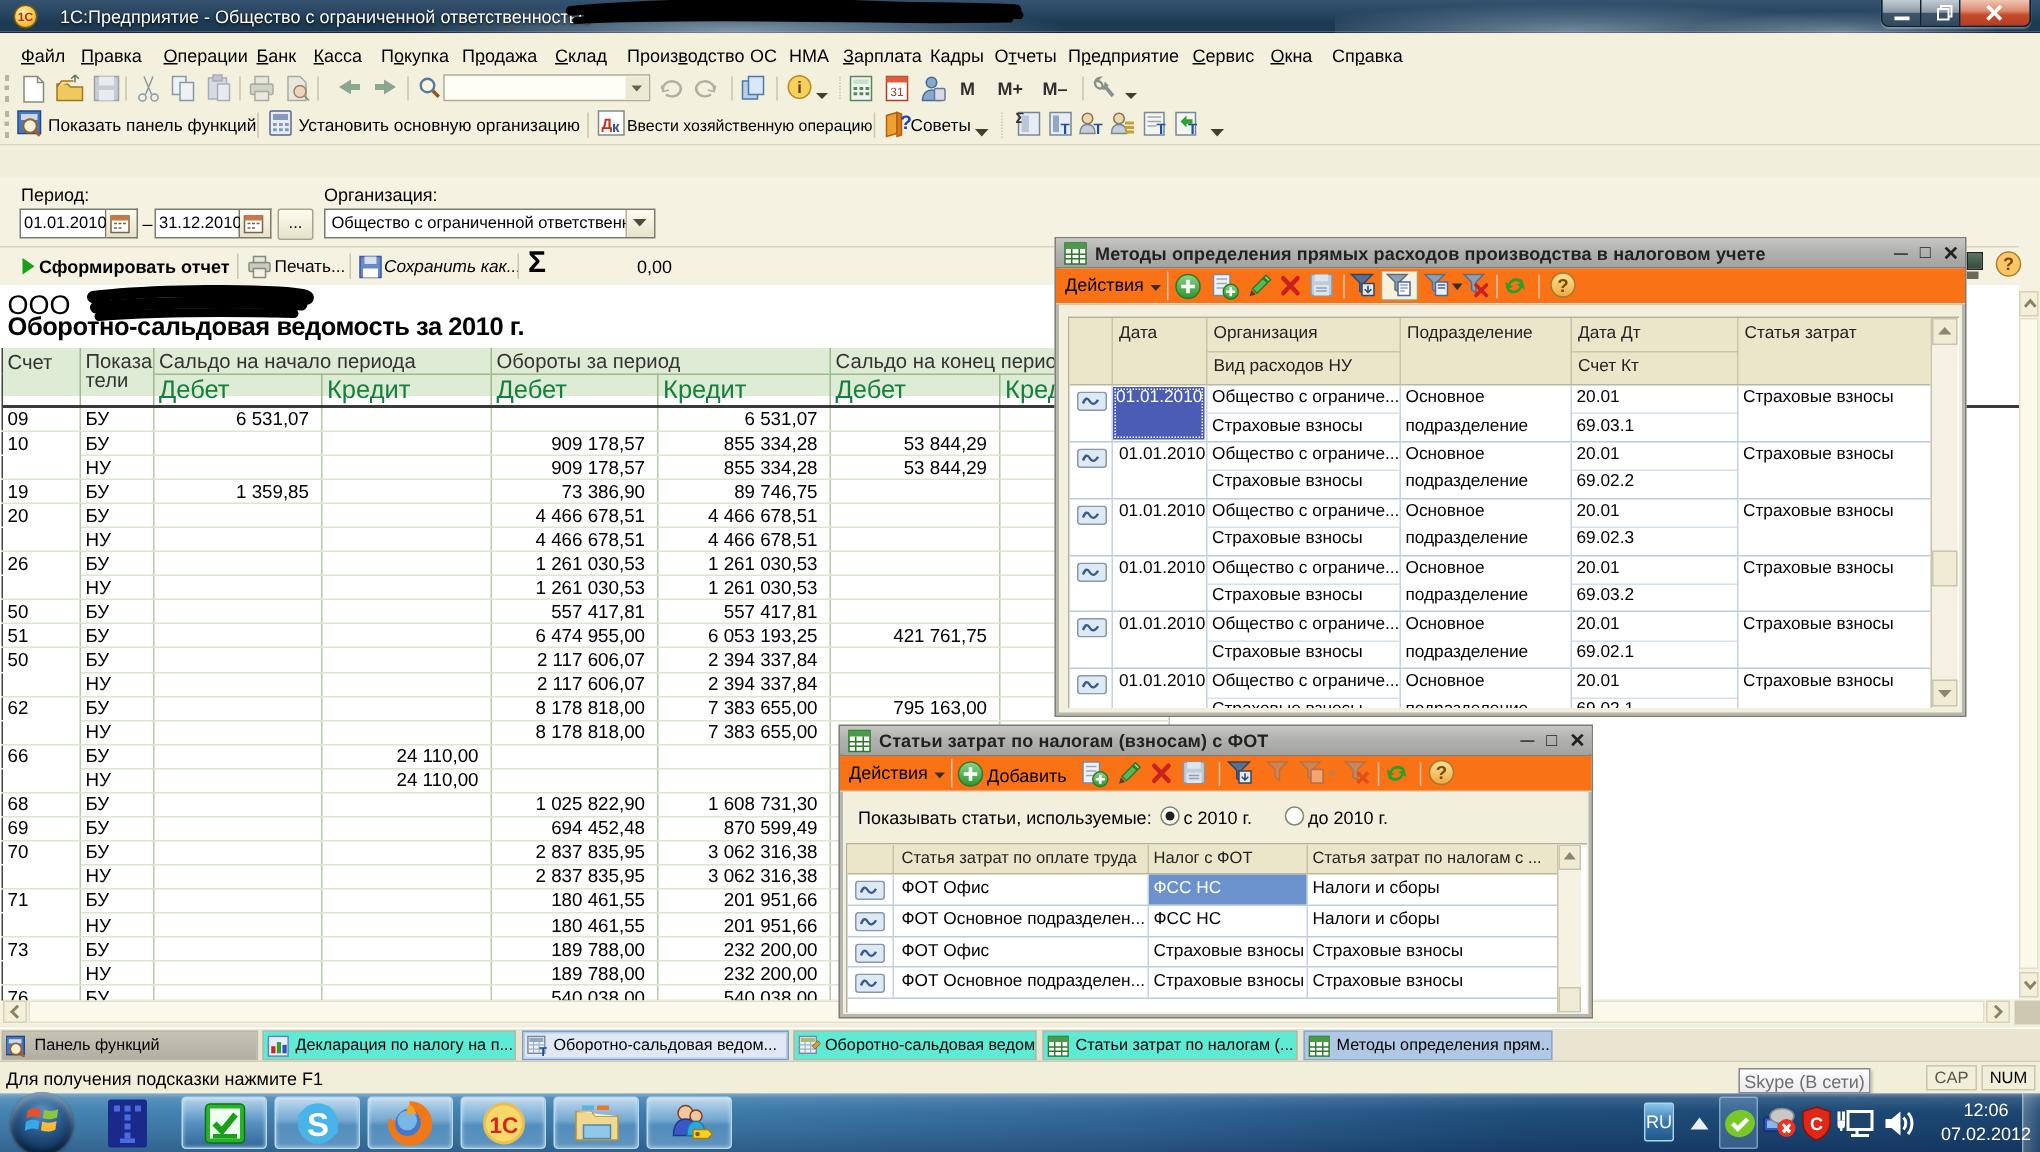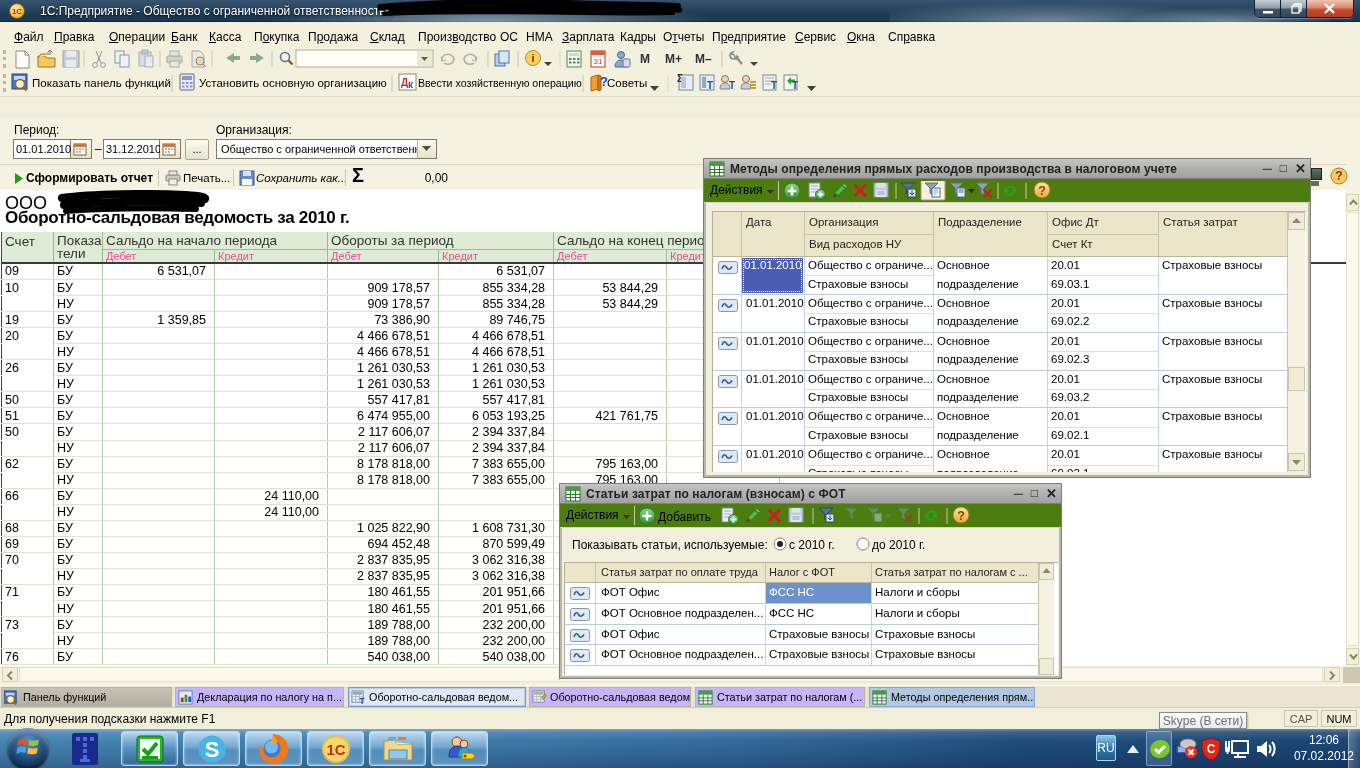--- a/index.html
+++ b/index.html
@@ -29,37 +29,37 @@
 #mdititle{left:24px;top:3px;font-size:11.5px;font-weight:bold;color:#5c5c56;letter-spacing:0.2px;}
 
 #report{left:0;top:118px;width:1360px;height:564px;background:#f5f2e1;}
 .fld{background:#fff;border:1px solid #7b7b6c;height:20px;font-size:11px;}
 .flbl{font-size:12px;color:#000;}
 #whitearea{left:0;top:72px;width:1346px;height:476px;background:#fff;}
 
 table.rep{border-collapse:collapse;font-size:12.5px;border-left:1px solid #444;}
 table.rep td{padding:0 2px 0 3px;white-space:nowrap;overflow:hidden;border-right:1px solid #b5cda4;}
 table.rep tr.h1 td{height:17px;border-right:1px solid #9cba8a;padding-top:1px;font-size:13.5px;color:#333;}
-table.rep tr.h2 td{height:11px;border-right:1px solid #9cba8a;border-top:1px solid #9cba8a;font-size:11px;color:#ec4899;}
+table.rep tr.h2 td{height:11px;border-right:1px solid #9cba8a;border-top:1px solid #9cba8a;font-size:17px;color:#15803d;}
 table.rep tr.dark td{height:2px;background:#3a3a3a;border:none;}
 table.rep tr.b td{height:16.05px;border-bottom:1px solid #d9e7cd;}
 table.rep tr.b td.nb{border-bottom:1px solid transparent;}
 table.rep td.nob{border-right:none;border-bottom:none;}
 table.rep tr.b td.nob{border-right:none;border-bottom:none;}
 table.rep tr.h1 td.nob,table.rep tr.h2 td.nob{border:none;background:#fff;}
 table.rep .num{text-align:right;padding-right:8px;}
 
 .fwin{border:1px solid #7e7d76;box-shadow:inset 0 0 0 2px #b8b7ae;background:#f2efdc;}
 .fwin .tbar{height:20px;background:linear-gradient(180deg,#c6c6c4 0%,#b2b2b0 45%,#a2a2a0 100%);border-bottom:1px solid #807f78;position:relative;}
 .fwin .tbar .ttl{position:absolute;left:26px;top:3px;font-weight:bold;font-size:12px;color:#222;white-space:nowrap;letter-spacing:0.1px;}
 .fwin .tbtns{position:absolute;right:4px;top:2px;color:#222;font-size:13px;display:flex;gap:8px;font-weight:bold;}
-.toolrow{height:24px;background:#4d7c0f;border-bottom:1px solid #d8d4c0;position:relative;}
+.toolrow{height:24px;background:#f97316;border-bottom:1px solid #d8d4c0;position:relative;}
 
 #tabbar{left:0;top:685px;width:1360px;height:22px;background:#e9e5d1;border-top:1px solid #fff;}
-.tab{position:absolute;top:1px;height:20px;font-size:10.8px;color:#000;background:#c4b5fd;border:1px solid #b9b5a2;display:flex;align-items:center;padding:0 2px;white-space:nowrap;overflow:hidden;}
+.tab{position:absolute;top:1px;height:20px;font-size:10.8px;color:#000;background:#5eead4;border:1px solid #b9b5a2;display:flex;align-items:center;padding:0 2px;white-space:nowrap;overflow:hidden;}
 #statusbar{left:0;top:707px;width:1360px;height:22px;background:#f1eeda;border-top:1px solid #cfcbb7;font-size:12px;}
 
 #taskbar{left:0;top:729px;width:1360px;height:39px;background:linear-gradient(90deg,#4584b2 0%,#4080ae 30%,#33699a 55%,#1f4e7c 75%,#1b4672 100%);}
 #taskbar:before{content:'';position:absolute;left:0;top:0;width:1360px;height:39px;background:linear-gradient(180deg,rgba(255,255,255,.35) 0%,rgba(255,255,255,.12) 8%,rgba(255,255,255,0) 30%,rgba(0,0,30,.12) 70%,rgba(0,0,40,.25) 100%);}
 .tkbtn{position:absolute;top:2px;width:57px;height:35px;border:1px solid #b8d9f2;border-radius:3px;background:linear-gradient(180deg,rgba(225,242,255,.75),rgba(160,205,240,.55) 45%,rgba(105,165,215,.5) 55%,rgba(130,185,230,.55));box-shadow:inset 0 0 3px rgba(255,255,255,.6);}
 .tkbtn svg{position:absolute;left:50%;top:50%;transform:translate(-50%,-50%);}
 #clock{position:absolute;right:6px;top:3px;color:#fff;font-size:12px;text-align:center;line-height:16px;}
 </style></head>
 <body>
 <div id="screen">
@@ -815,21 +815,21 @@
       <div class="abs" style="left:220px;top:0;width:1px;height:44px;background:#c9c4a8;"></div>
       <div class="abs" style="left:334px;top:0;width:1px;height:44px;background:#c9c4a8;"></div>
       <div class="abs" style="left:445px;top:0;width:1px;height:44px;background:#c9c4a8;"></div>
       <div class="abs" style="left:91px;top:22px;width:130px;height:1px;background:#c9c4a8;"></div>
       <div class="abs" style="left:334px;top:22px;width:112px;height:1px;background:#c9c4a8;"></div>
       <div class="abs" style="left:0px;top:44px;width:574px;height:1px;background:#b9b59e;"></div>
       <div class="abs" style="left:33px;top:4px;font-size:11.5px;color:#222;white-space:nowrap;">Дата</div>
       <div class="abs" style="left:96px;top:4px;font-size:11.5px;color:#222;white-space:nowrap;">Организация</div>
       <div class="abs" style="left:96px;top:26px;font-size:11.5px;color:#222;white-space:nowrap;text-align:center;">Вид расходов НУ</div>
       <div class="abs" style="left:225px;top:4px;font-size:11.5px;color:#222;white-space:nowrap;">Подразделение</div>
-      <div class="abs" style="left:339px;top:4px;font-size:11.5px;color:#222;white-space:nowrap;">Офис Дт</div>
+      <div class="abs" style="left:339px;top:4px;font-size:11.5px;color:#222;white-space:nowrap;">Дата Дт</div>
       <div class="abs" style="left:339px;top:26px;font-size:11.5px;color:#222;white-space:nowrap;">Счет Кт</div>
       <div class="abs" style="left:450px;top:4px;font-size:11.5px;color:#222;white-space:nowrap;">Статья затрат</div>
       <div class="abs" style="left:0;top:81.8px;width:574px;height:1px;background:#b9cbdf;"></div>
       <div class="abs" style="left:28px;top:45.0px;width:1px;height:37.9px;background:#c3d2e6;"></div>
       <div class="abs" style="left:91px;top:45.0px;width:1px;height:37.9px;background:#c3d2e6;"></div>
       <div class="abs" style="left:220px;top:45.0px;width:1px;height:37.9px;background:#c3d2e6;"></div>
       <div class="abs" style="left:334px;top:45.0px;width:1px;height:37.9px;background:#c3d2e6;"></div>
       <div class="abs" style="left:445px;top:45.0px;width:1px;height:37.9px;background:#c3d2e6;"></div>
       <div class="abs" style="left:92px;top:63.4px;width:128px;height:1px;background:#d5e0ee;"></div>
       <div class="abs" style="left:335px;top:63.4px;width:110px;height:1px;background:#d5e0ee;"></div>

